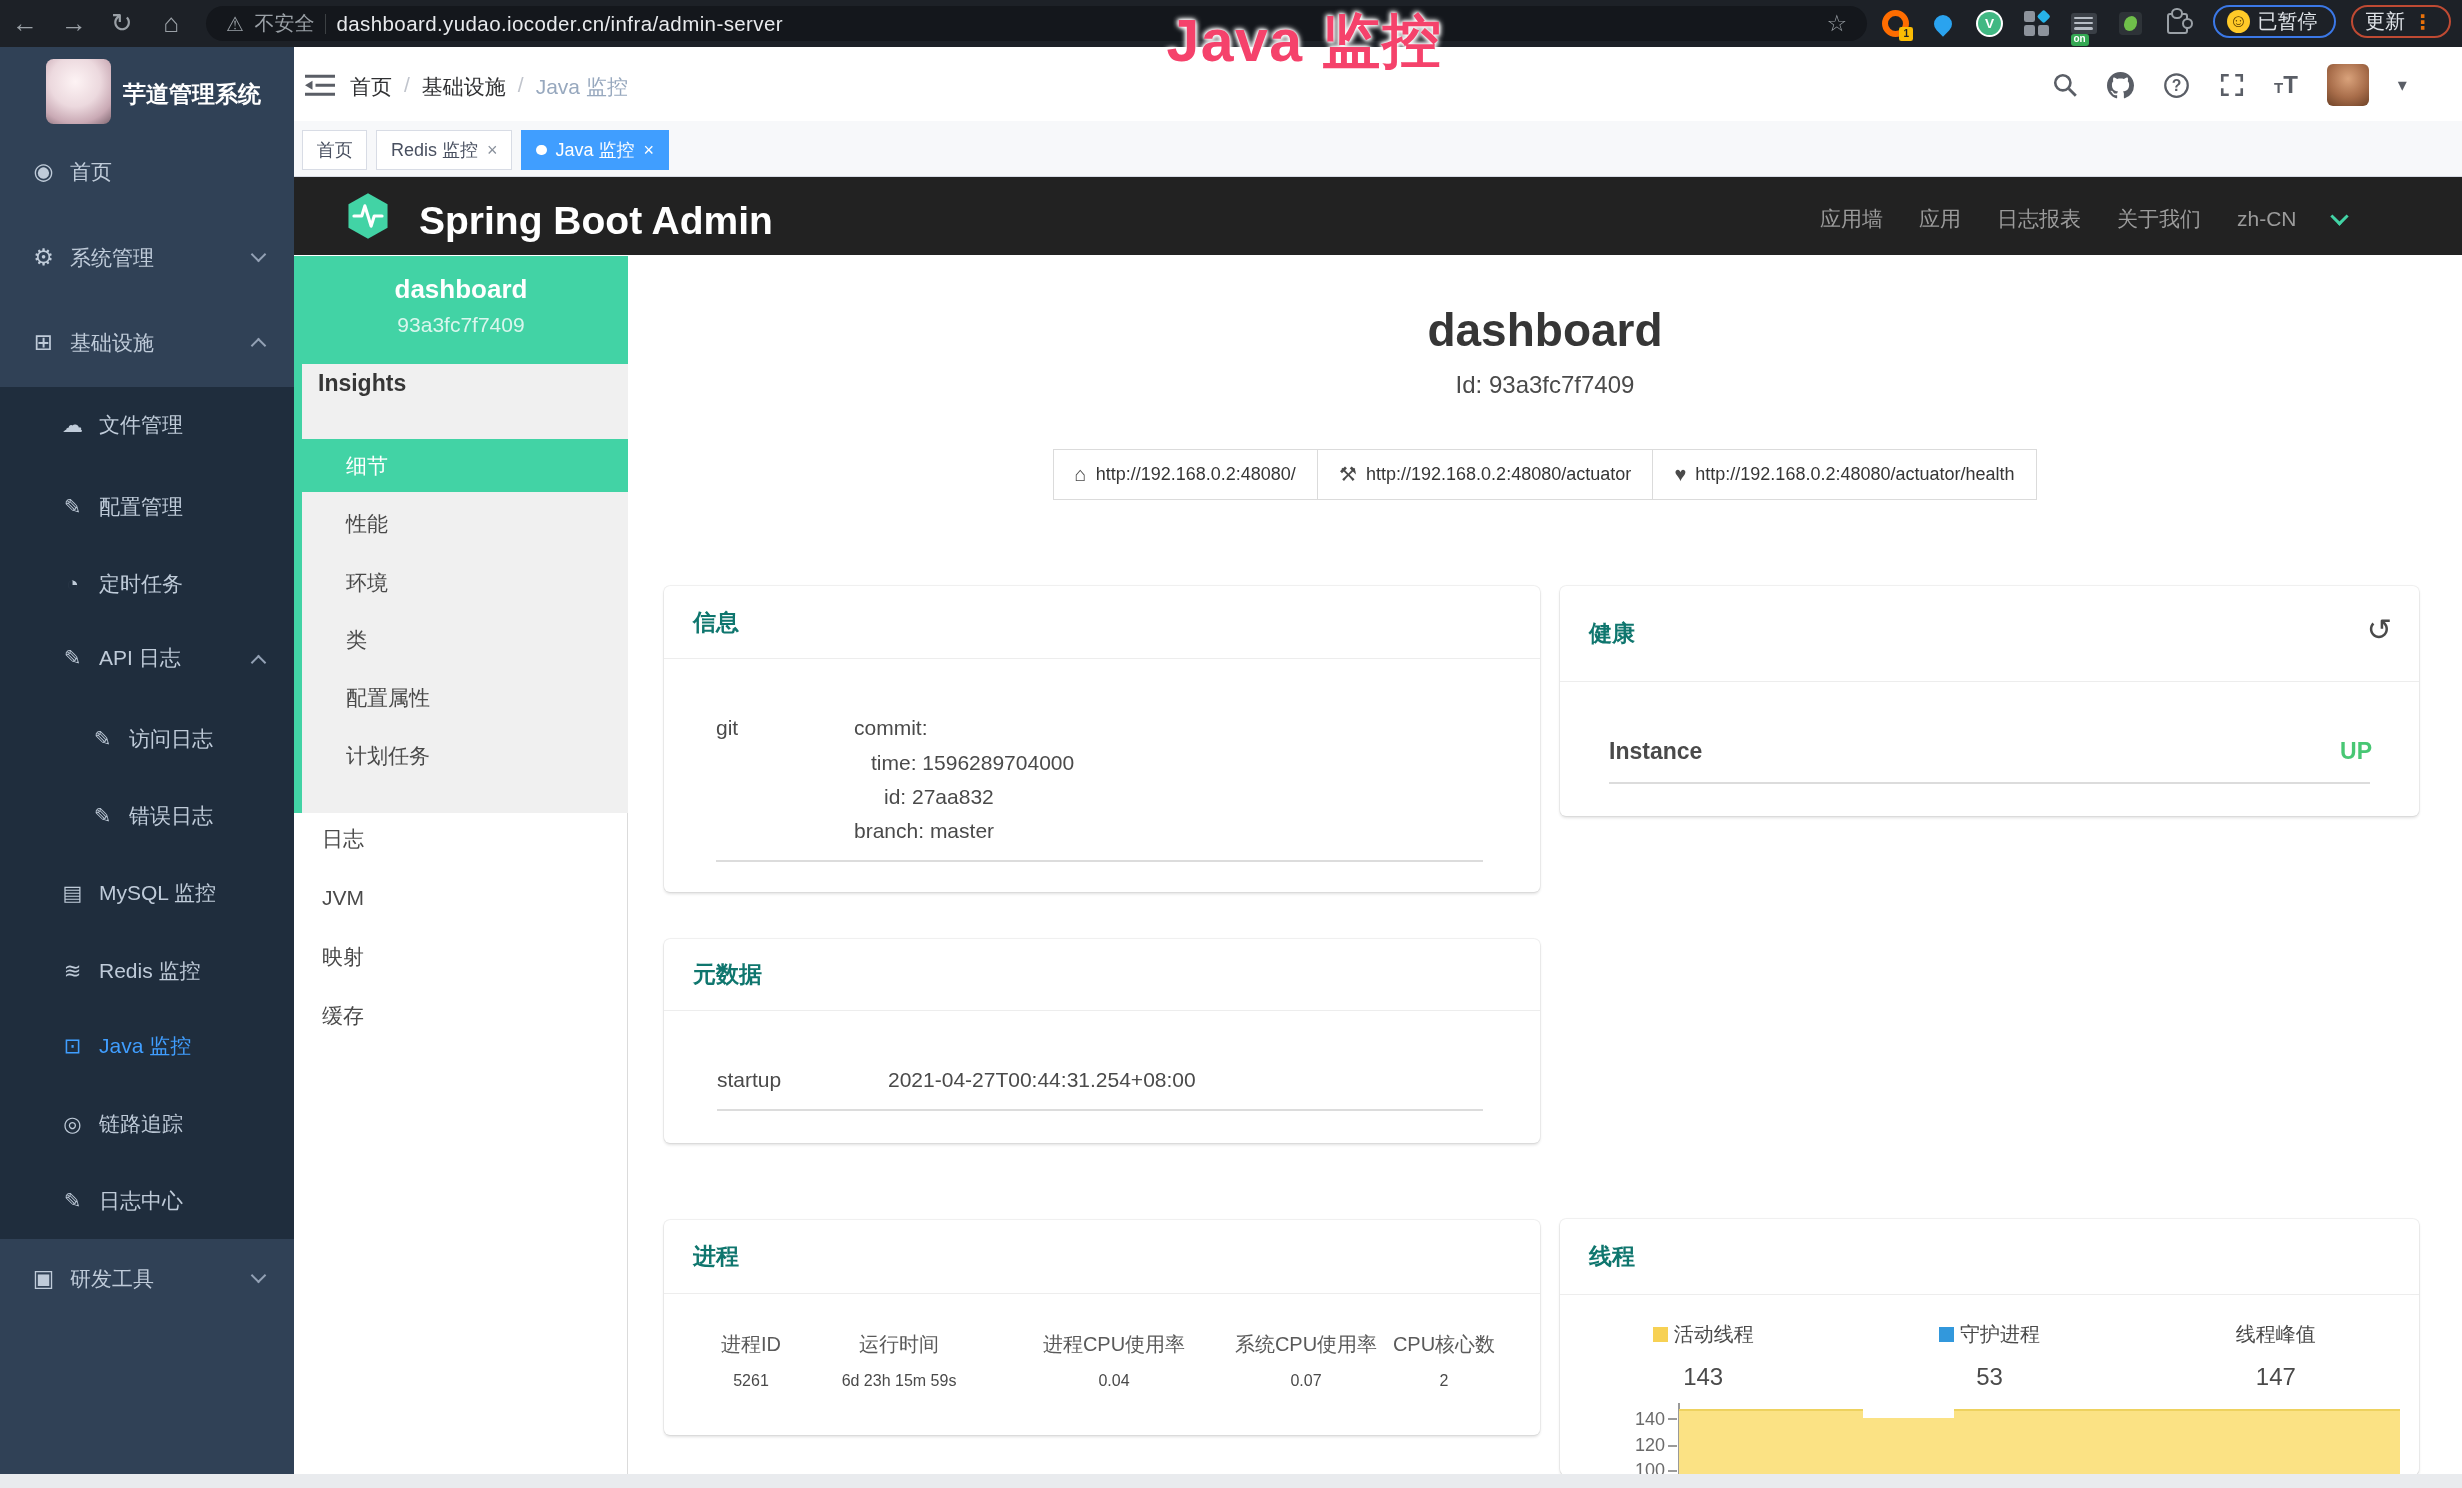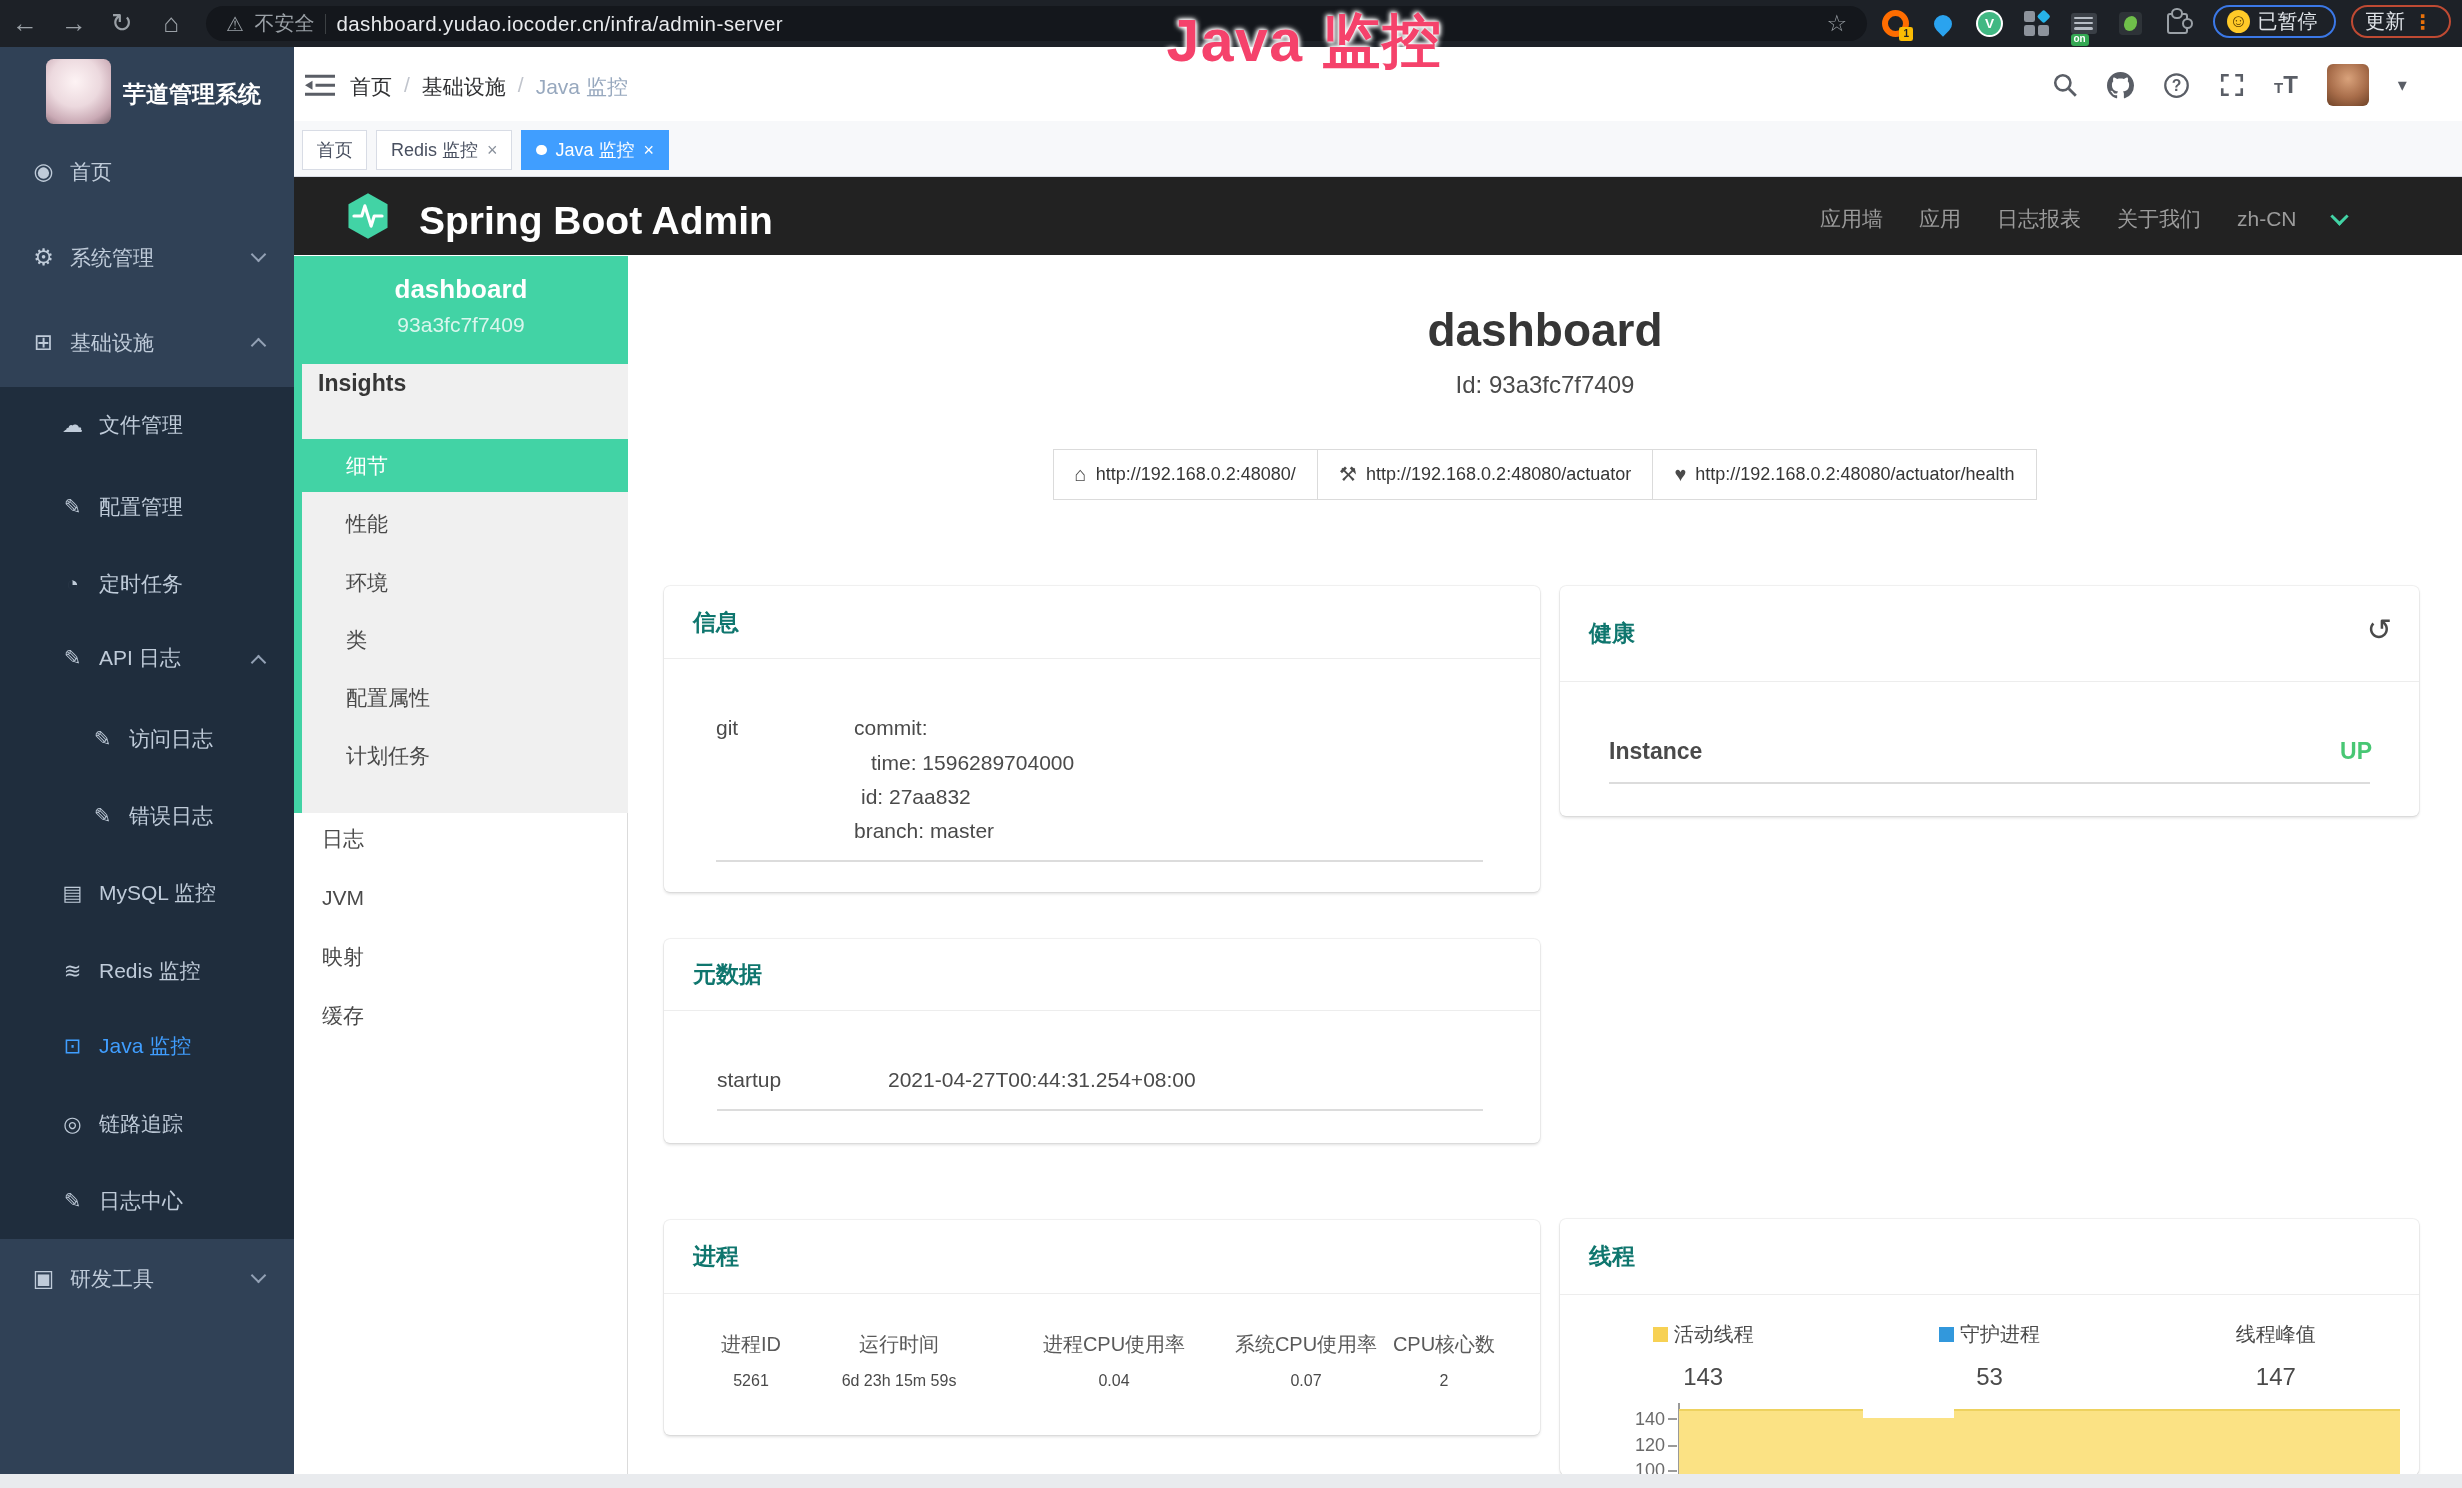--- a/index.html
+++ b/index.html
@@ -376,21 +376,21 @@
       <span class="lico">♥</span>
       <span>http://192.168.0.2:48080/actuator/health</span>
       </span>
   </div>
 
   <div class="card" style="left:36px;top:330px;width:876px;height:306px">
     <div class="card-h" style="height:73px">信息</div>
     <span class="kv" style="left:52px;top:130px">git</span>
     <span class="kv" style="left:190px;top:130px">commit:</span>
     <span class="kv" style="left:207px;top:165px">time: 1596289704000</span>
-    <span class="kv" style="left:197px;top:199px">id: 27aa832</span>
+    <span class="kv" style="left:220px;top:199px">id: 27aa832</span>
     <span class="kv" style="left:190px;top:233px">branch: master</span>
     <div class="uline" style="left:52px;right:57px;top:274px"></div>
   </div>
 
   <div class="card" style="left:932px;top:330px;width:859px;height:230px">
     <div class="card-h" style="height:96px">健康</div>
     <span class="hist">↺</span>
     <span class="kv" style="left:49px;top:152px;font-weight:bold;font-size:23px">Instance</span>
     <span class="kv up-txt" style="right:47px;top:152px;font-size:23px">UP</span>
     <div class="uline" style="left:49px;right:49px;top:196px"></div>

